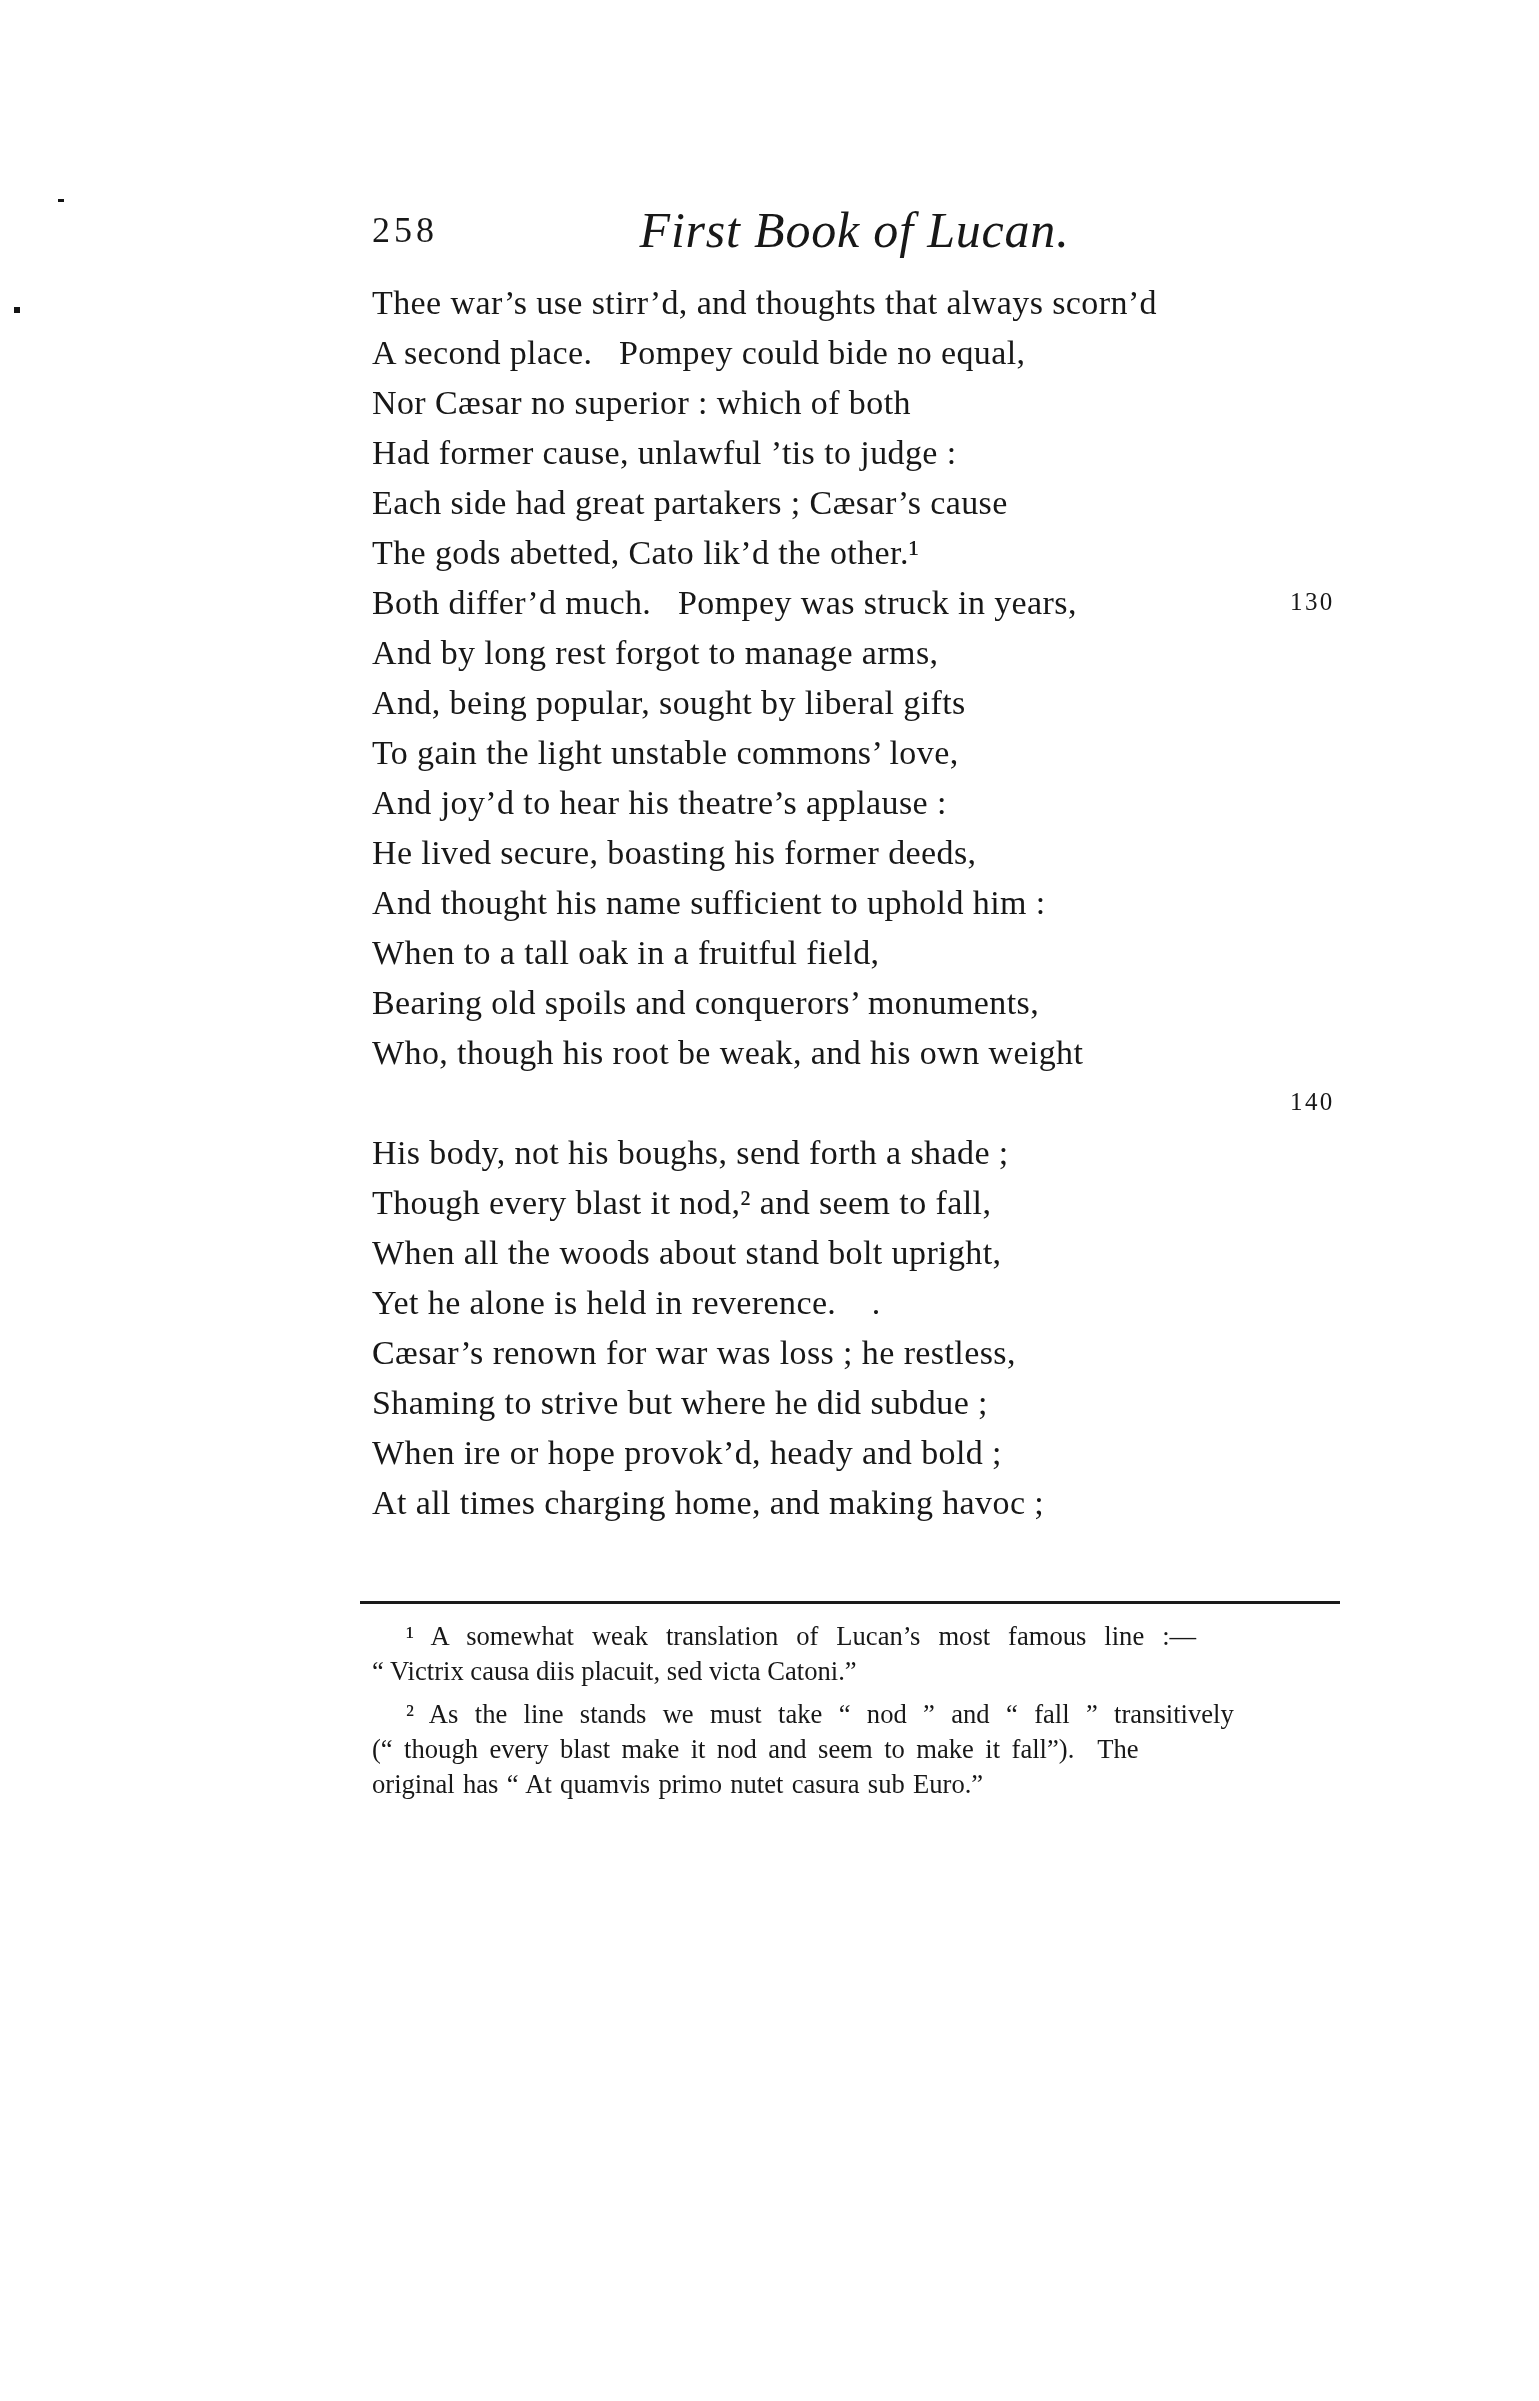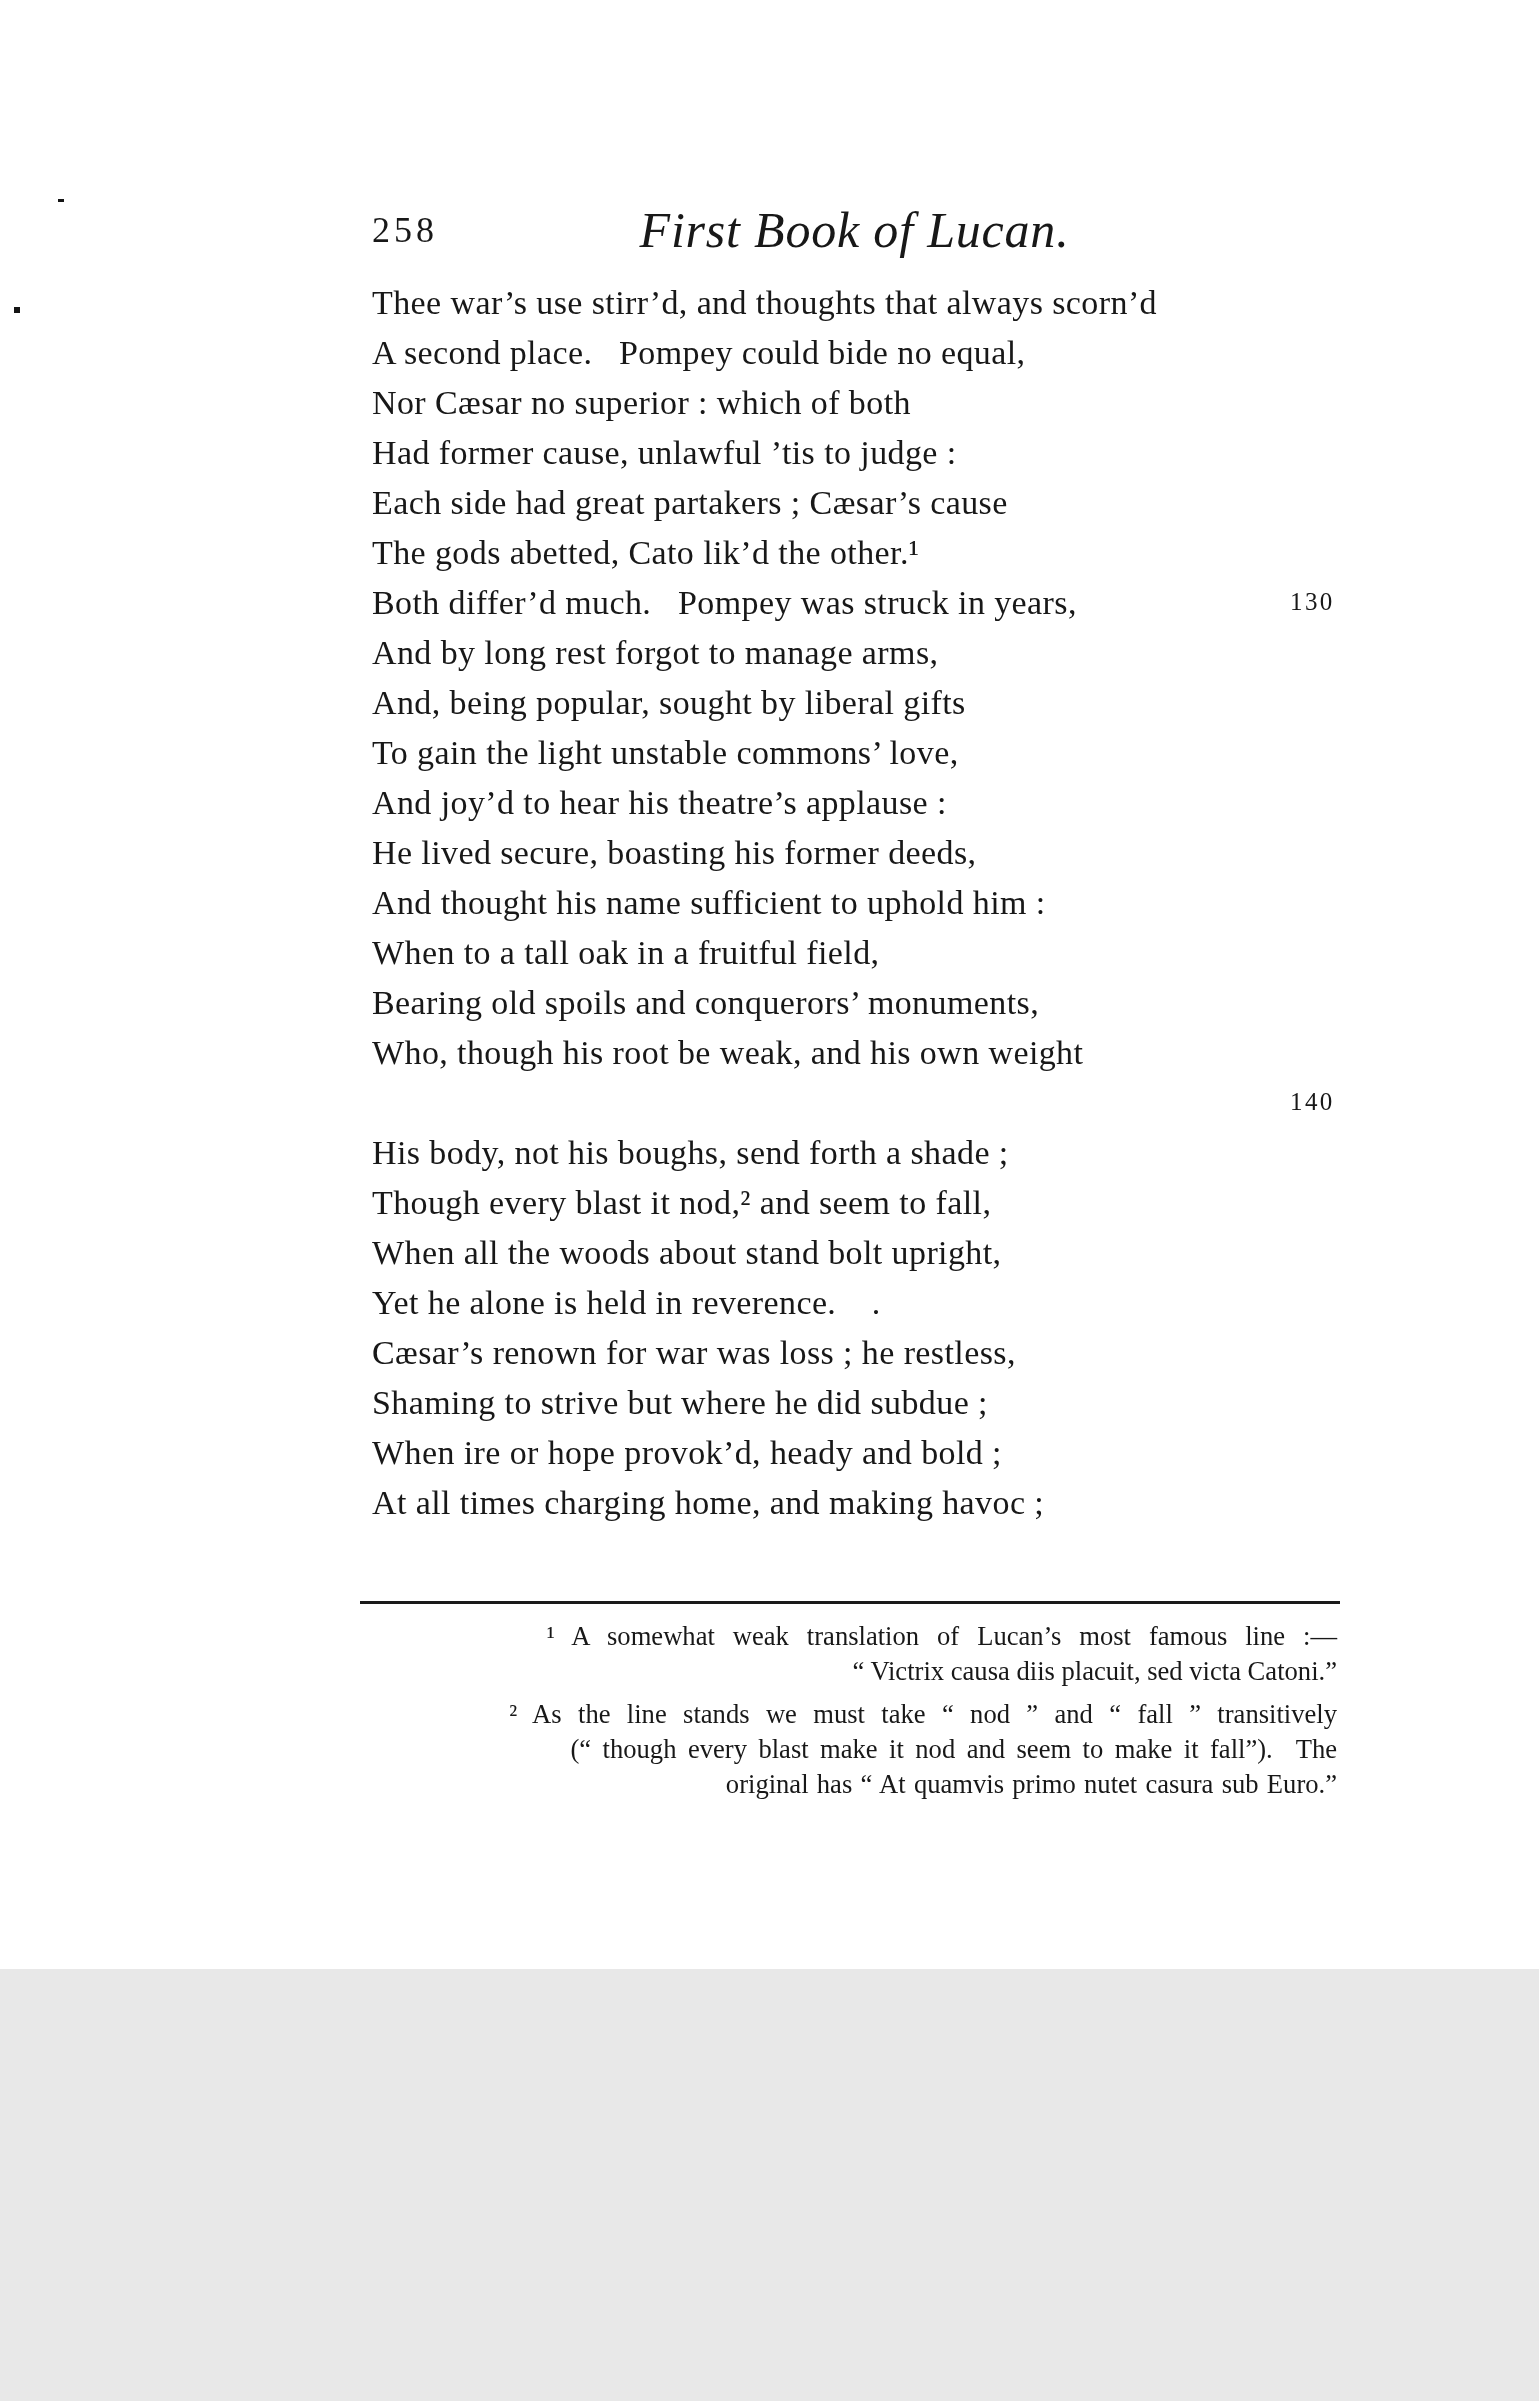--- a/index.html
+++ b/index.html
@@ -3,21 +3,21 @@
 <meta charset="utf-8">
 <style>
   html, body {
     margin: 0;
     padding: 0;
     background: #e8e8e8;
   }
   .page {
     position: relative;
     width: 1539px;
-    height: 1969px;
+    height: 2401px;
     background: #ffffff;
     font-family: "Liberation Serif", serif;
     color: #181818;
     overflow: hidden;
   }
   
   .speck { position: absolute; background: #141414; }
   .speck-1 { left: 58px; top: 199px; width: 5.6px; height: 3.2px; }
   .speck-2 { left: 13.7px; top: 307px; width: 6.4px; height: 6.4px; }
 
@@ -81,21 +81,21 @@
 
   
   .footnotes {
     position: absolute;
     left: 372px;
     top: 1619px;
     width: 965px;
     font-size: 26.6px;
     line-height: 35px;
   }
-  .fn-line { white-space: nowrap; text-align: right; }
+  .fn-line { white-space: nowrap; }
   .footnote-1 .fn-line-0 { text-indent: 34px; word-spacing: 11.3px; }
   .footnote-2 .fn-line-0 { text-indent: 34px; word-spacing: 9.7px; margin-top: 8px; }
   .footnote-2 .fn-line-1 { word-spacing: 4.8px; }
   .footnote-2 .fn-line-2 { word-spacing: 1.6px; }
 </style>
 </head>
 <body>
 
 <div class="page">
 

